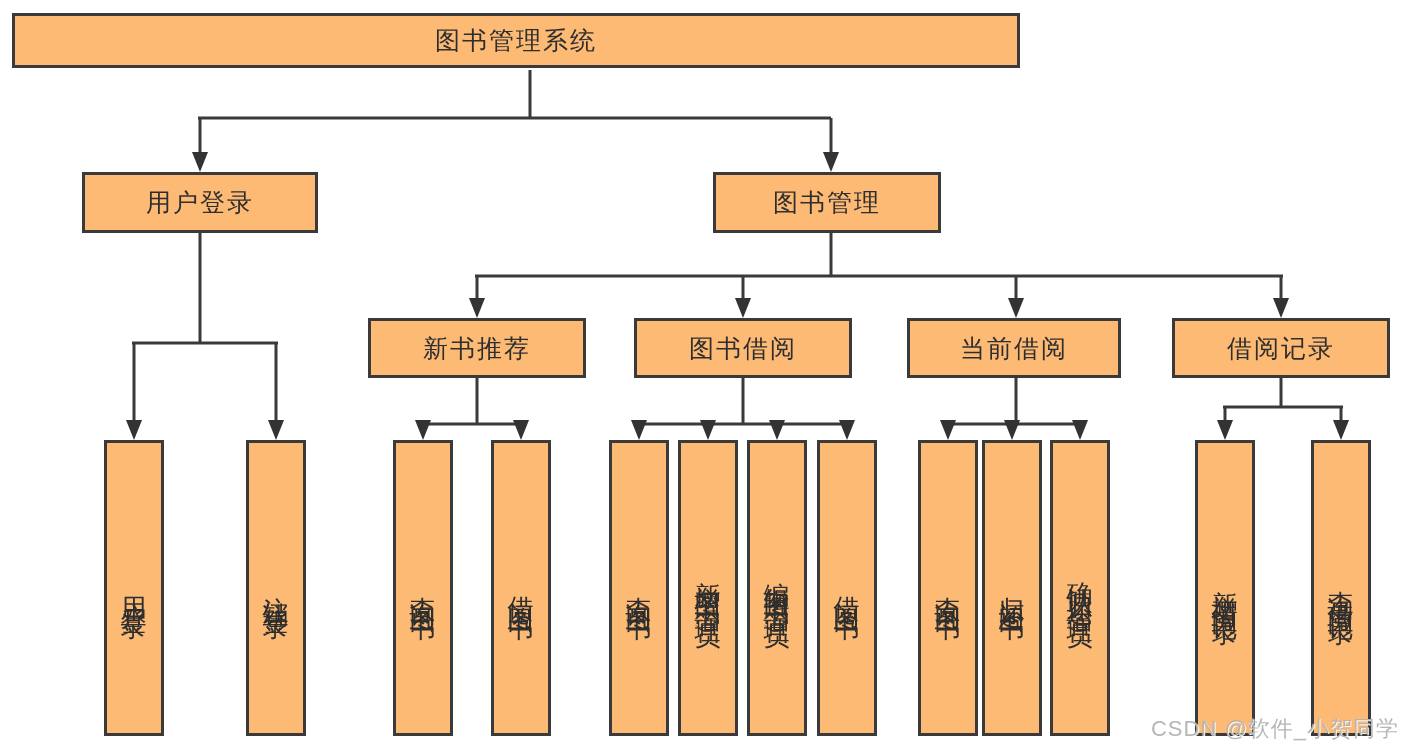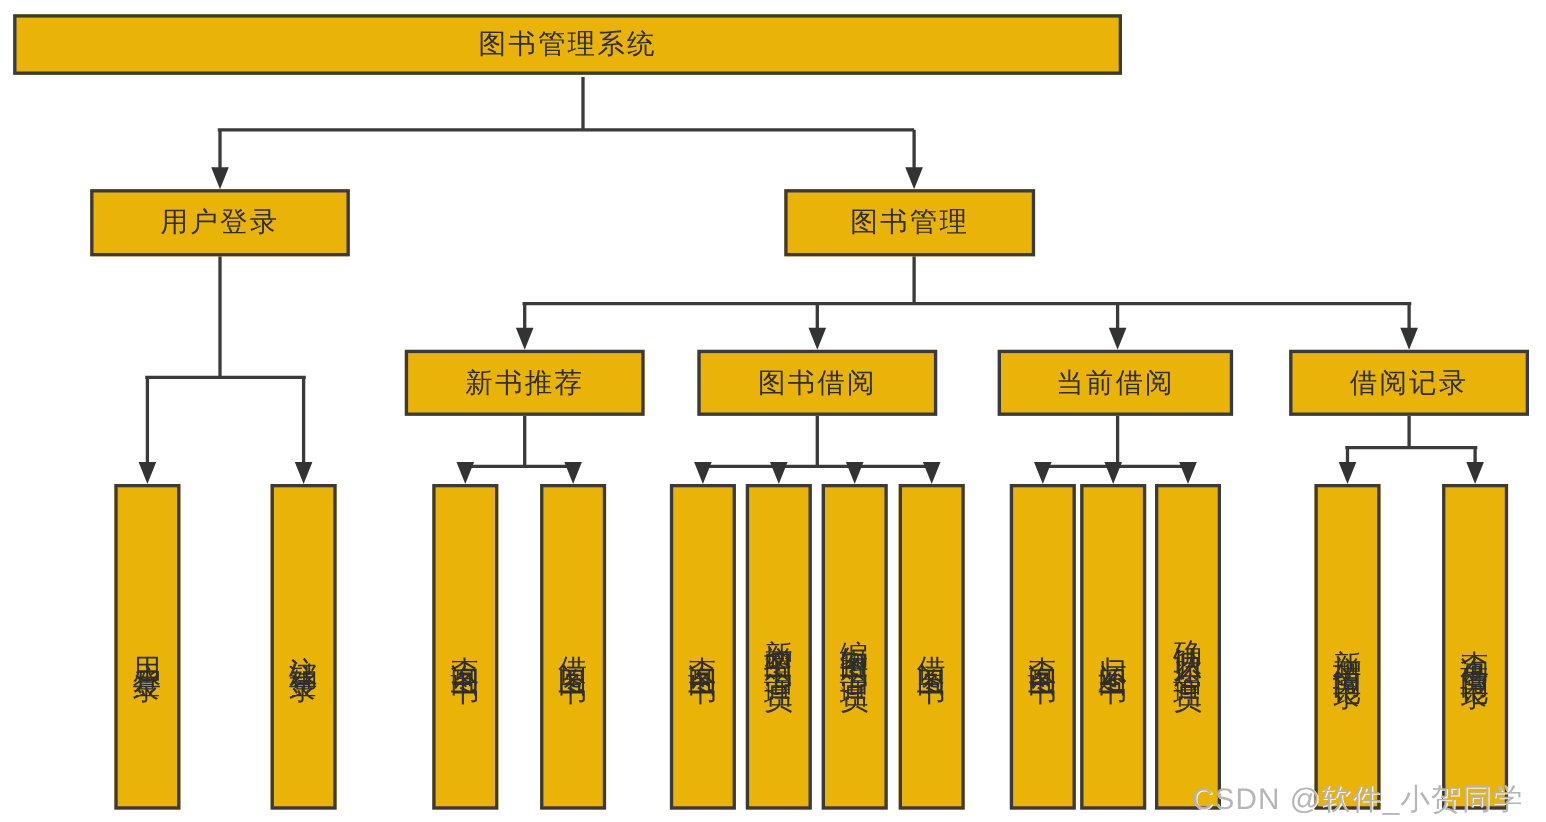--- a/index.html
+++ b/index.html
@@ -14,21 +14,21 @@
   .wires {
     position: absolute;
     left: 0; top: 0;
     width: 1405px; height: 747px;
     pointer-events: none;
   }
   .node {
     position: absolute;
     box-sizing: border-box;
     border: 3px solid #3a3a3a;
-    background: #eab308;
+    background: #fdba74;
     display: flex;
     align-items: center;
     justify-content: center;
     color: #2e2e2e;
   }
   .node .label {
     font-size: 25px;
     letter-spacing: 2px;
     white-space: nowrap;
     line-height: 1;
@@ -36,23 +36,23 @@
   .leaf .vlabel {
     writing-mode: vertical-rl;
     text-orientation: mixed;
     font-size: 26px;
     letter-spacing: 6px;
     line-height: 1;
     white-space: nowrap;
   }
   .watermark {
     position: absolute;
-    right: 20px;
+    right: 6px;
     bottom: 3px;
-    font-size: 27px;
+    font-size: 22px;
     letter-spacing: 1px;
     color: rgba(178, 178, 178, 0.95);
     text-shadow: 1px 1px 0 rgba(255, 255, 255, 0.9);
     z-index: 5;
     white-space: nowrap;
   }
 </style>
 </head>
 <body>
 

